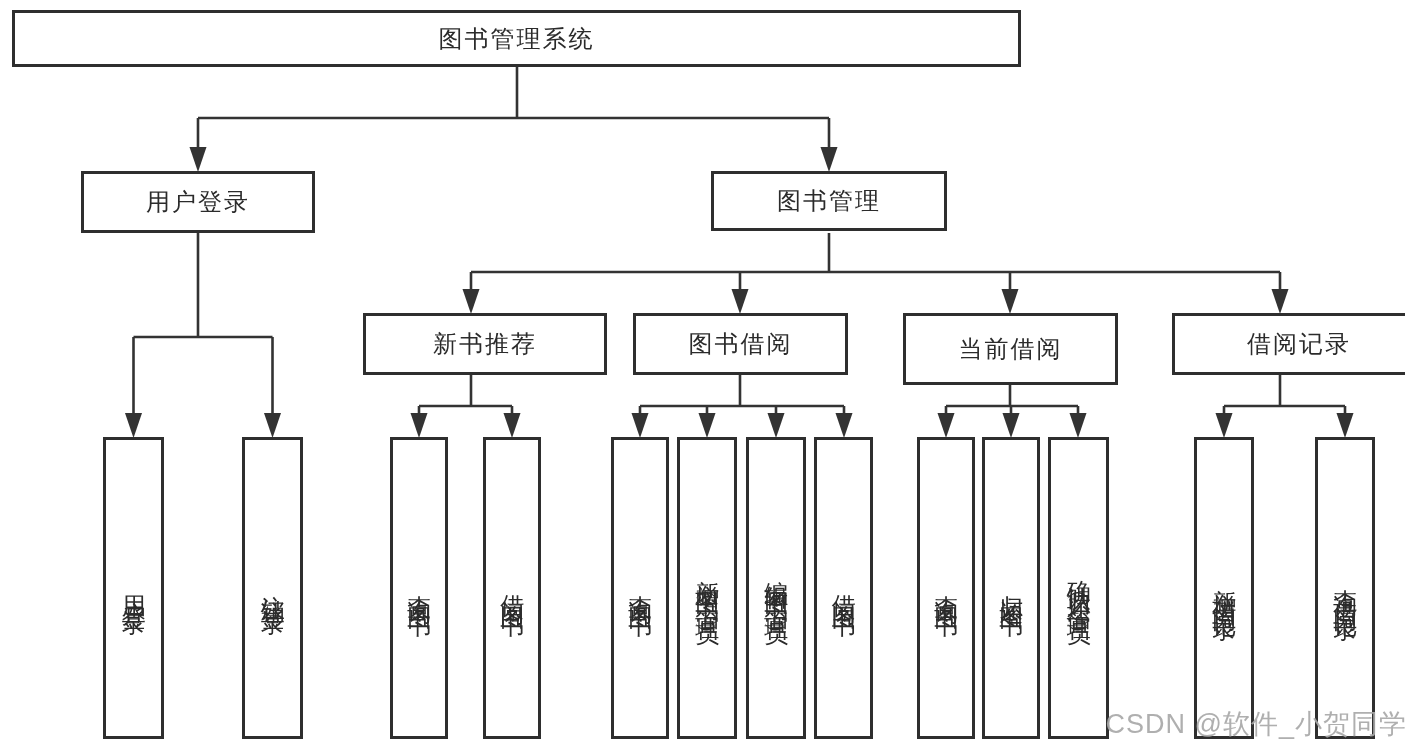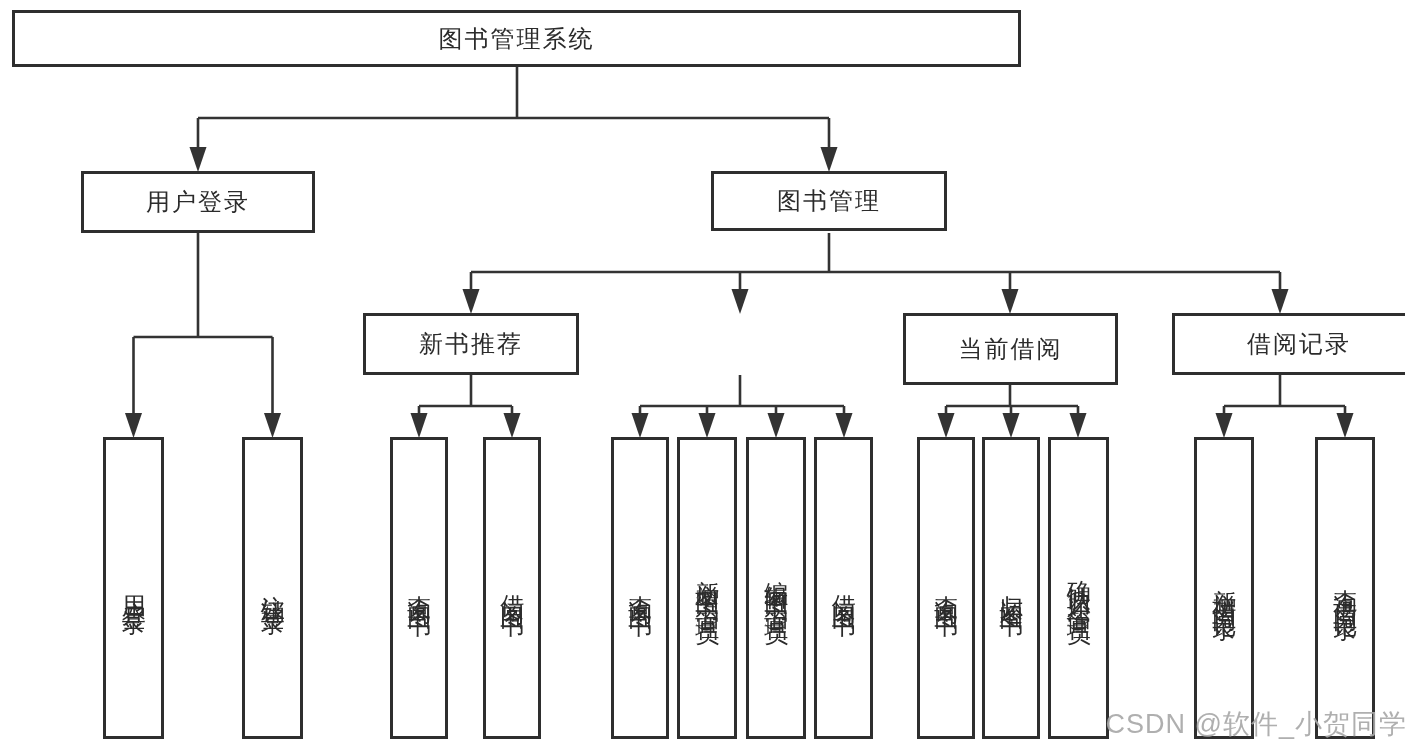--- a/index.html
+++ b/index.html
@@ -102,22 +102,25 @@
     <span>图书管理系统</span>
   </div>
 
   <div class="box" style="left:81px;top:171px;width:234px;height:62px">
     <span>用户登录</span>
   </div>
   <div class="box" style="left:711px;top:171px;width:236px;height:60px">
     <span>图书管理</span>
   </div>
 
-  <div class="box" style="left:363px;top:313px;width:216px;height:62px">
+  <div class="box" style="left:363px;top:313px;width:244px;height:62px">
     <span>新书推荐</span>
+  </div>
+  <div class="box" style="left:633px;top:313px;width:215px;height:62px">
+    <span>图书借阅</span>
   </div>
   <div class="box" style="left:903px;top:313px;width:215px;height:72px">
     <span>当前借阅</span>
   </div>
   <div class="box" style="left:1172px;top:313px;width:254px;height:62px">
     <span>借阅记录</span>
   </div>
 
   <div class="box v" style="left:103px;top:437px;width:61px;height:302px">
     <span>用户登录</span>

